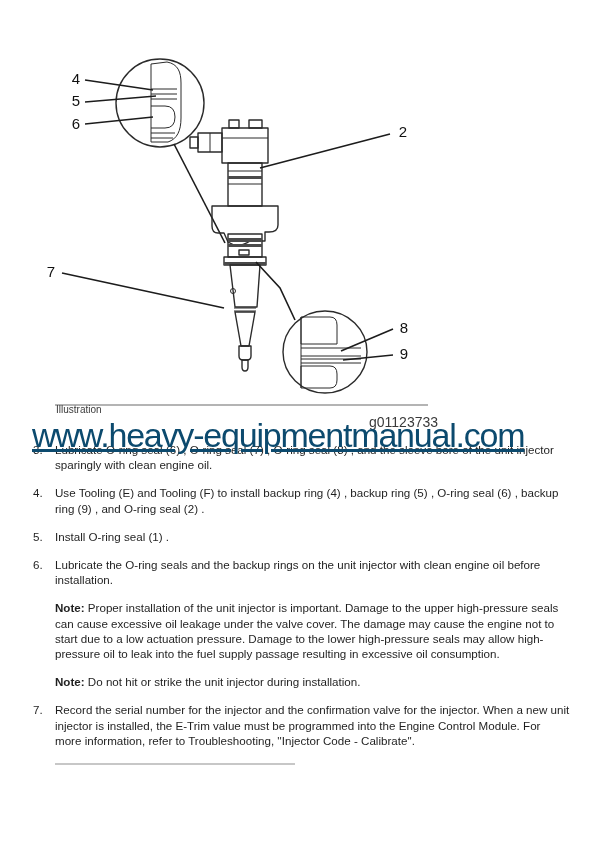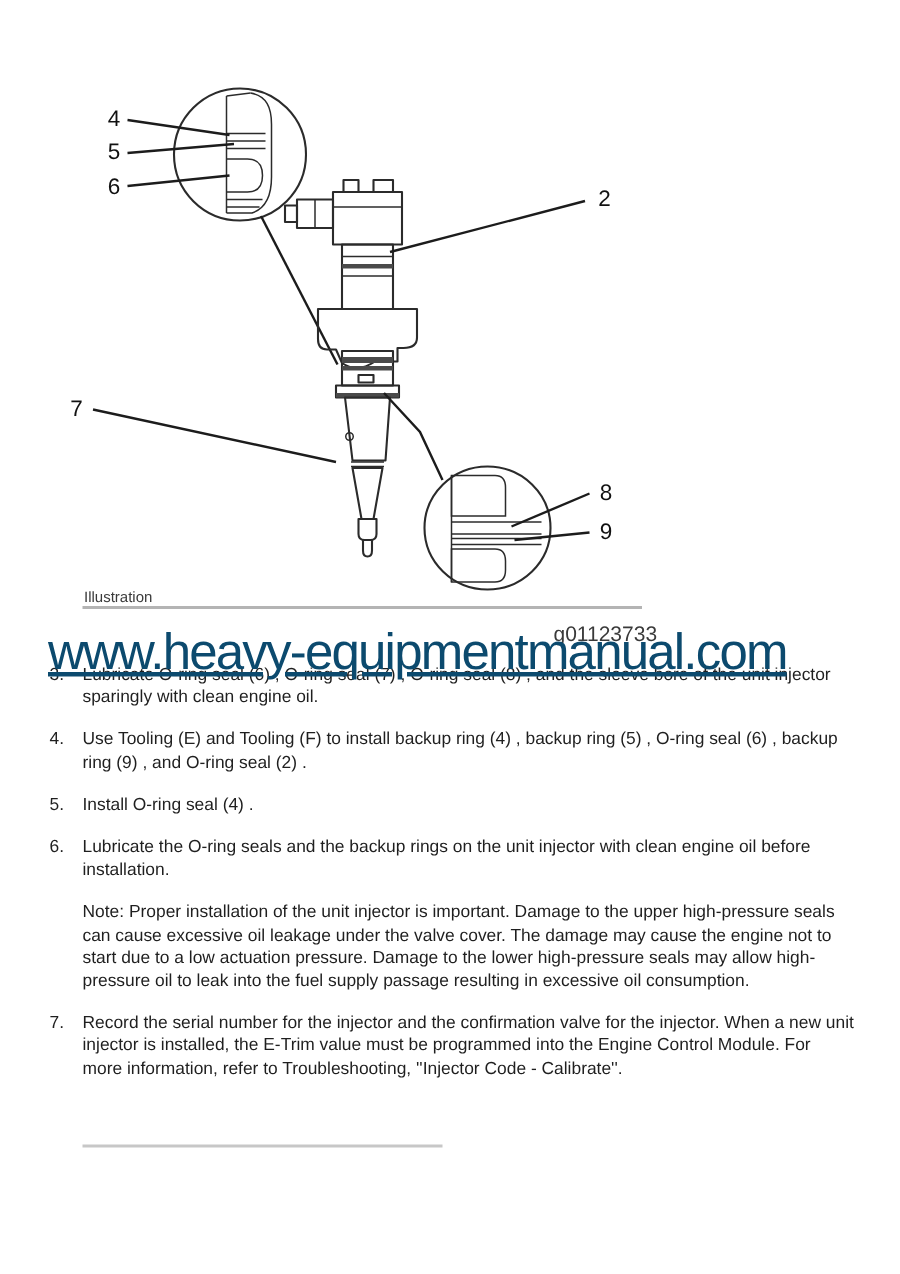--- a/index.html
+++ b/index.html
@@ -11,35 +11,35 @@
   
   .figure{position:absolute;top:0;left:0;width:600px;height:400px;}
   .figure svg{display:block;width:600px;height:400px;}
   .draw{fill:none;stroke:#2b2b2b;stroke-width:1.4;stroke-linecap:round;stroke-linejoin:round;}
   .thin{fill:none;stroke:#2b2b2b;stroke-width:1;}
   .band{fill:#4a4a4a;stroke:none;}
   .leader{fill:none;stroke:#1c1c1c;stroke-width:1.6;}
   .callout-num{font-family:"Liberation Sans",sans-serif;font-size:15px;fill:#111;}
   
   .caption-rule{position:absolute;top:404px;left:55px;width:373px;height:2px;background:#b4b4b4;}
-  .caption-label{position:absolute;top:393px;left:56px;font-size:10px;color:#3a3a3a;}
+  .caption-label{position:absolute;top:404px;left:56px;font-size:10px;color:#3a3a3a;}
   .caption-code{position:absolute;top:414px;left:369px;font-size:14px;color:#3a3a3a;}
   
   .watermark{
     position:absolute;top:416px;left:32px;width:560px;
     font-size:34px;letter-spacing:-1.2px;color:#0c4a6e;
     white-space:nowrap;z-index:5;text-decoration:underline;
   }
   
   .content{position:absolute;top:442px;left:33px;width:537px;font-size:11.6px;line-height:15.2px;}
   .step{display:flex;margin-bottom:13px;}
   .step-num{width:22px;flex:0 0 22px;}
   .step-text{flex:1;}
   .note{margin:0 0 13px 22px;}
-  .b{font-weight:normal;}
+  .b{font-weight:bold;}
   
   .bottom-rule{position:absolute;top:763px;left:55px;width:240px;height:2px;background:#c7c7c7;}
 </style>
 </head>
 <body>
 
 <div class="page">
 
   <div class="figure">
     <svg viewBox="0 0 600 400">
@@ -160,32 +160,35 @@
       <div class="step-text">Lubricate O-ring seal (6) , O-ring seal (7) , O-ring seal (8) , and the sleeve bore of the unit injector sparingly with clean engine oil.</div>
     </div>
 
     <div class="step">
       <div class="step-num">4.</div>
       <div class="step-text">Use Tooling (E) and Tooling (F) to install backup ring (4) , backup ring (5) , O-ring seal (6) , backup ring (9) , and O-ring seal (2) .</div>
     </div>
 
     <div class="step">
       <div class="step-num">5.</div>
-      <div class="step-text">Install O-ring seal (4) .</div>
+      <div class="step-text">Install O-ring seal (1) .</div>
     </div>
 
     <div class="step">
       <div class="step-num">6.</div>
       <div class="step-text">Lubricate the O-ring seals and the backup rings on the unit injector with clean engine oil before installation.</div>
     </div>
 
     <div class="note">
       <span class="b">Note:</span><span> Proper installation of the unit injector is important. Damage to the upper high-pressure seals can cause excessive oil leakage under the valve cover. The damage may cause the engine not to start due to a low actuation pressure. Damage to the lower high-pressure seals may allow high-pressure oil to leak into the fuel supply passage resulting in excessive oil consumption.</span>
     </div>
 
+    <div class="note">
+      <span class="b">Note:</span><span> Do not hit or strike the unit injector during installation.</span>
+    </div>
 
     <div class="step">
       <div class="step-num">7.</div>
       <div class="step-text">Record the serial number for the injector and the confirmation valve for the injector. When a new unit injector is installed, the E-Trim value must be programmed into the Engine Control Module. For more information, refer to Troubleshooting, ''Injector Code - Calibrate''.</div>
     </div>
 
   </div>
 
   <div class="bottom-rule"></div>
 

